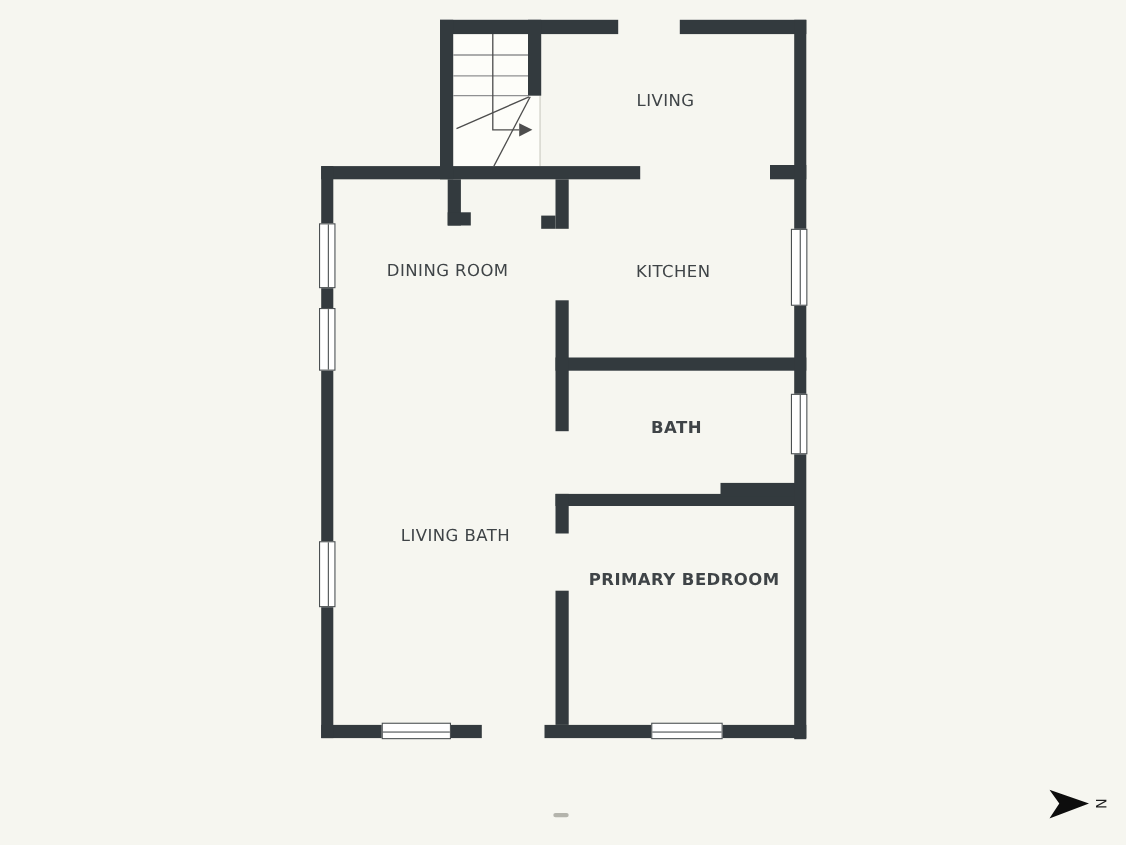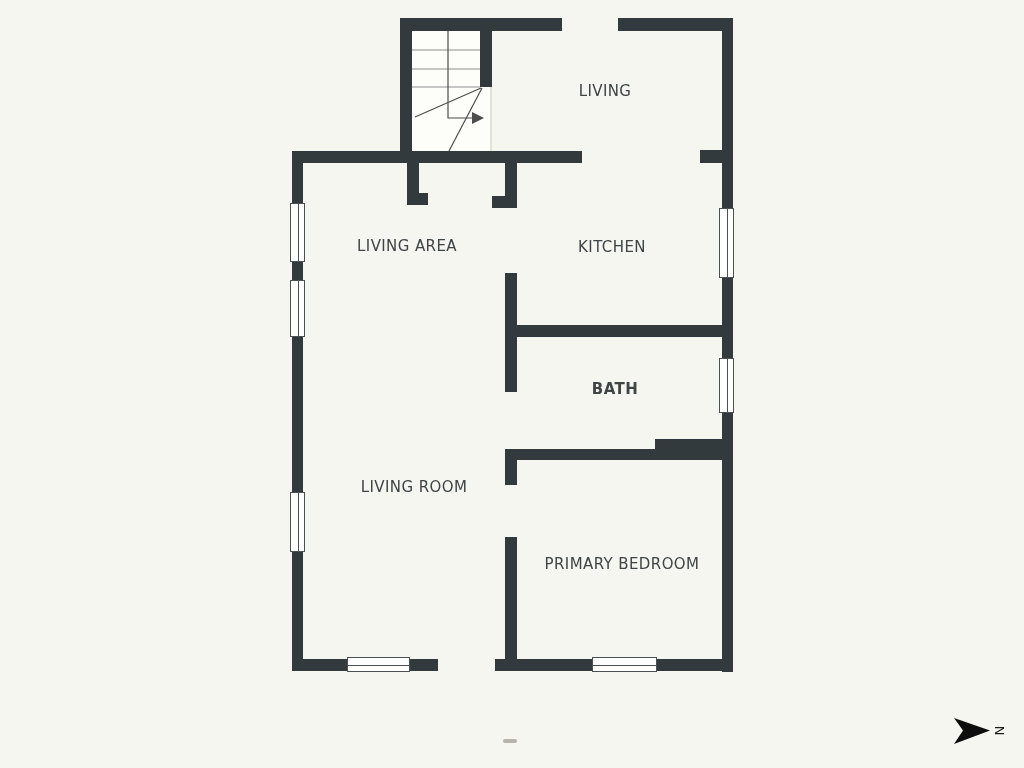--- a/index.html
+++ b/index.html
@@ -146,24 +146,24 @@
   <div class="window v" style="left:290px; top:203px; width:15px; height:59px;"></div>
   <div class="window v" style="left:290px; top:280px; width:15px; height:57px;"></div>
   <div class="window v" style="left:290px; top:492px; width:15px; height:60px;"></div>
   <div class="window v" style="left:719px; top:208px; width:15px; height:70px;"></div>
   <div class="window v" style="left:719px; top:358px; width:15px; height:55px;"></div>
   <div class="window h" style="left:347px; top:657px; width:63px; height:15px;"></div>
   <div class="window h" style="left:592px; top:657px; width:65px; height:15px;"></div>
 
   <div class="room-label" style="left:605px; top:91px;">LIVING</div>
   <div class="room-label" style="left:612px; top:247px;text-align:right;">KITCHEN</div>
-  <div class="room-label" style="left:407px; top:246px;">LIVING AREA</div>
+  <div class="room-label" style="left:407px; top:246px;">DINING ROOM</div>
   <div class="room-label" style="left:615px; top:389px;font-weight:bold;">BATH</div>
-  <div class="room-label" style="left:414px; top:487px;">LIVING ROOM</div>
-  <div class="room-label" style="left:622px; top:564px;">PRIMARY BEDROOM</div>
+  <div class="room-label" style="left:414px; top:487px;">LIVING BATH</div>
+  <div class="room-label" style="left:622px; top:527px;font-weight:bold;">PRIMARY BEDROOM</div>
 
   <div class="compass">
     <svg width="38" height="28" viewBox="0 0 38 28">
       <polygon points="0,1 36,13.5 0,27 9,13.5" fill="var(--compass)"></polygon>
     </svg>
     <span class="north-label">N</span>
   </div>
 
   <div class="watermark"></div>
 

